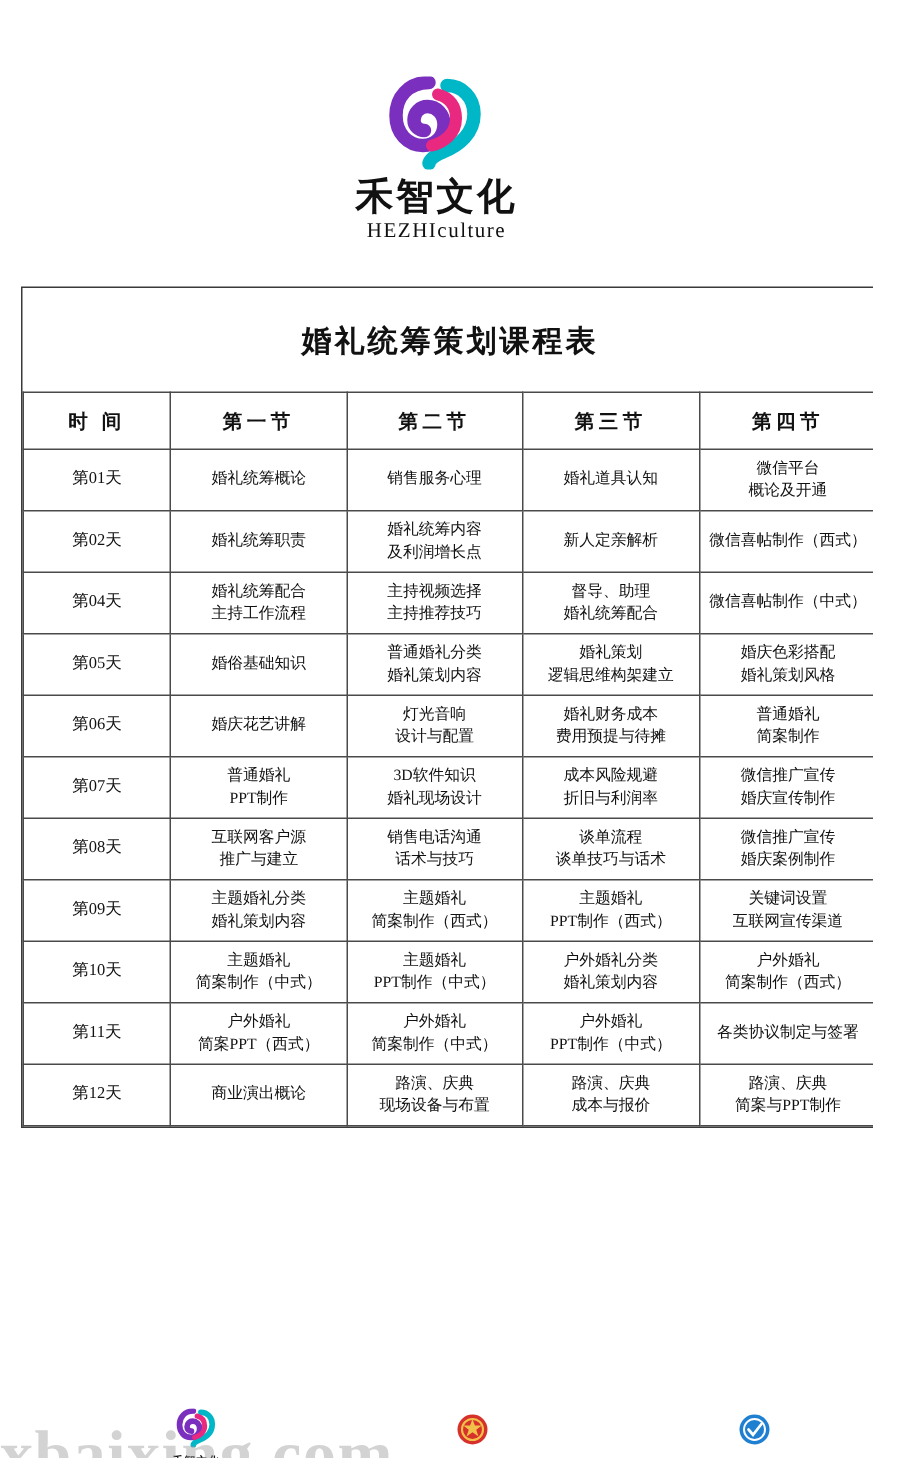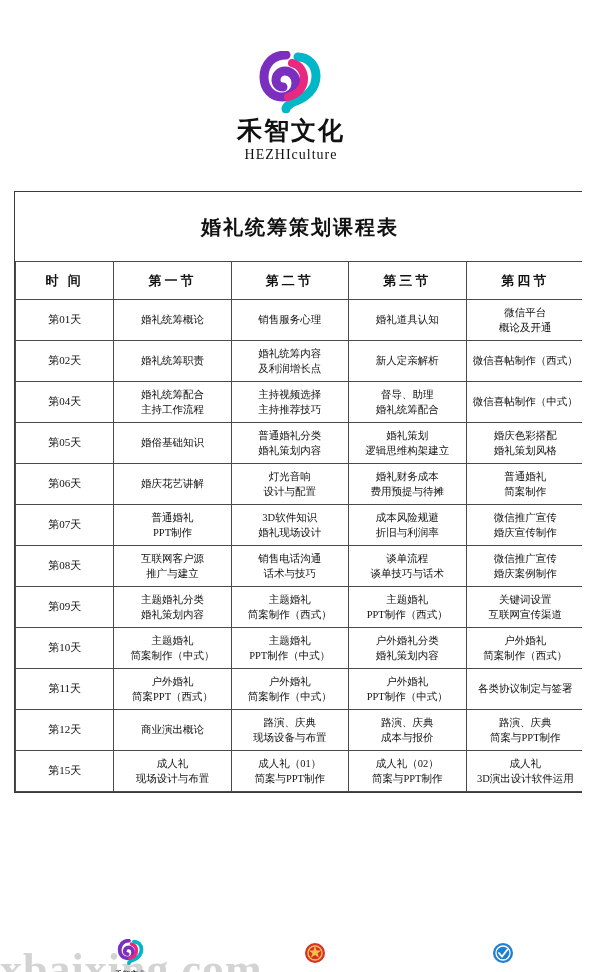--- a/index.html
+++ b/index.html
@@ -391,39 +391,20 @@
             </td>
             <td>
               <span class="cellline">路演、庆典</span>
               <span class="cellline">成本与报价</span>
             </td>
             <td>
               <span class="cellline">路演、庆典</span>
               <span class="cellline">简案与PPT制作</span>
             </td>
           </tr>
-          <tr>
-            <td class="day">第15天</td>
-            <td>
-              <span class="cellline">成人礼</span>
-              <span class="cellline">现场设计与布置</span>
-            </td>
-            <td>
-              <span class="cellline">成人礼（01）</span>
-              <span class="cellline">简案与PPT制作</span>
-            </td>
-            <td>
-              <span class="cellline">成人礼（02）</span>
-              <span class="cellline">简案与PPT制作</span>
-            </td>
-            <td>
-              <span class="cellline">成人礼</span>
-              <span class="cellline">3D演出设计软件运用</span>
-            </td>
-          </tr>
         </tbody>
     </table>
   </div>
 
   <div class="footer">
     <div class="foot-row">
       <div class="foot-logo">
         <svg width="34" height="26" viewBox="0 0 70 62">
           <path d="M30 4 C16 4 8 14 8 26 C8 38 16 46 26 46 C34 46 40 40 40 32 C40 25 35 20 29 20 C24 20 20 24 20 29 C20 33 23 36 27 36" fill="none" stroke="#7b2fbe" stroke-width="9" stroke-linecap="round"></path>
           <path d="M42 6 C52 6 60 14 60 25 C60 38 50 46 40 50 C34 52 30 56 30 58" fill="none" stroke="#00b7c8" stroke-width="9" stroke-linecap="round"></path>

